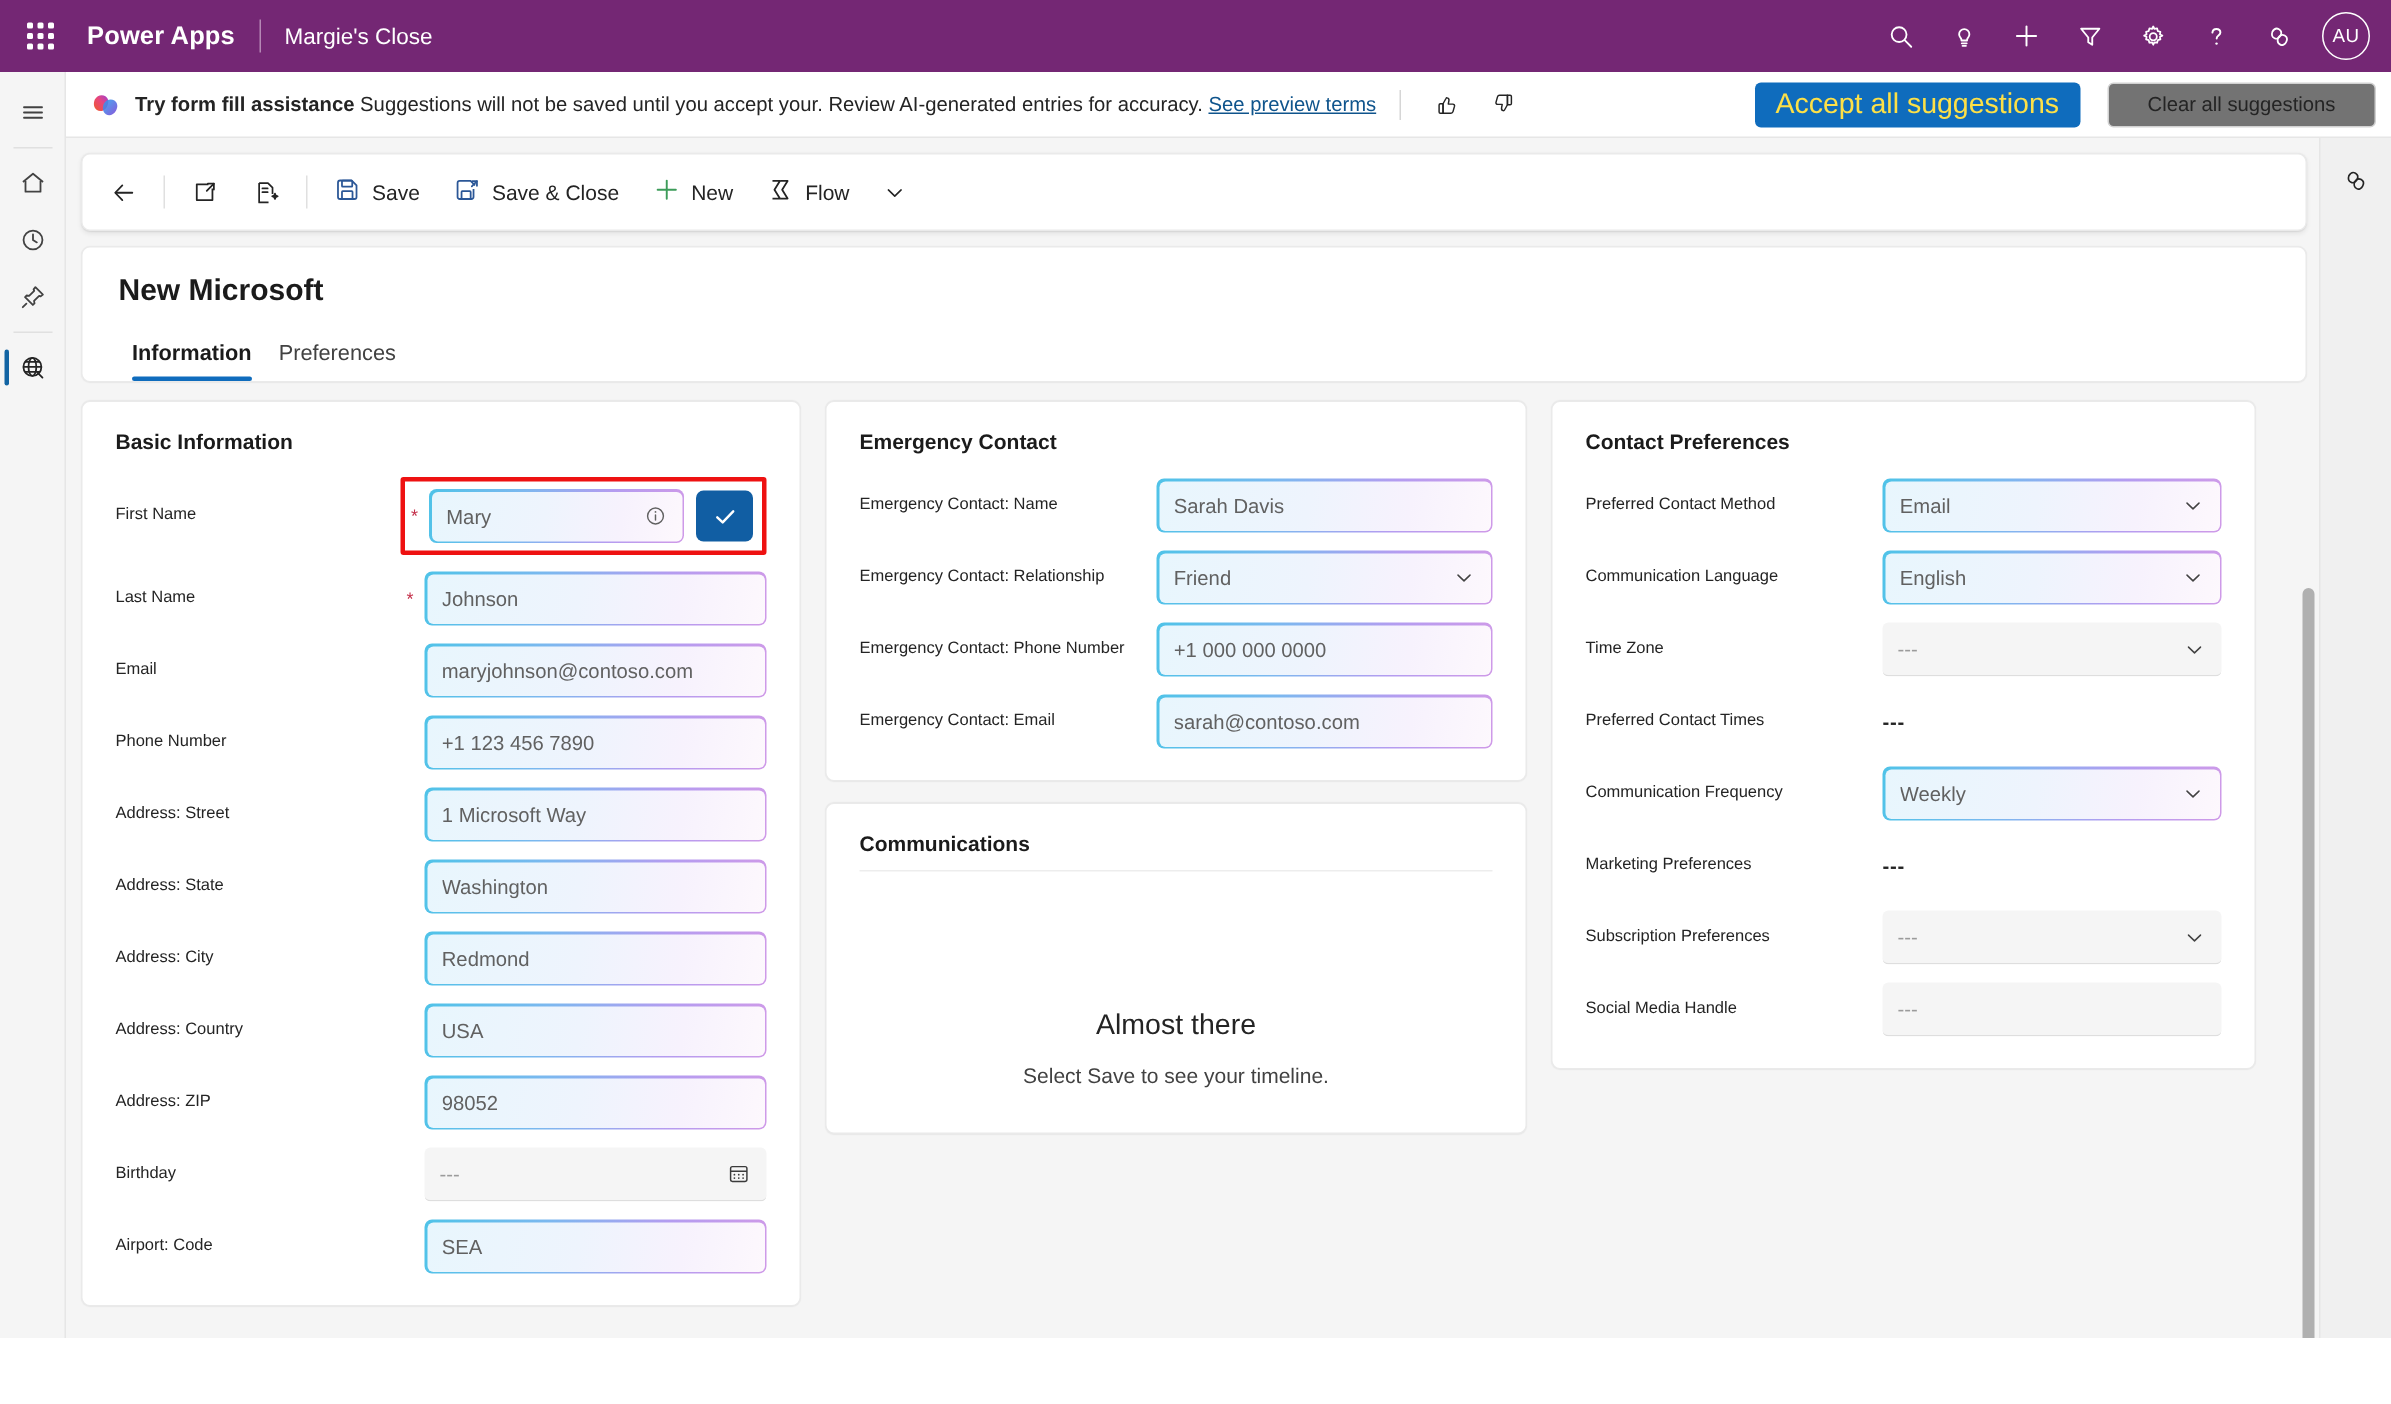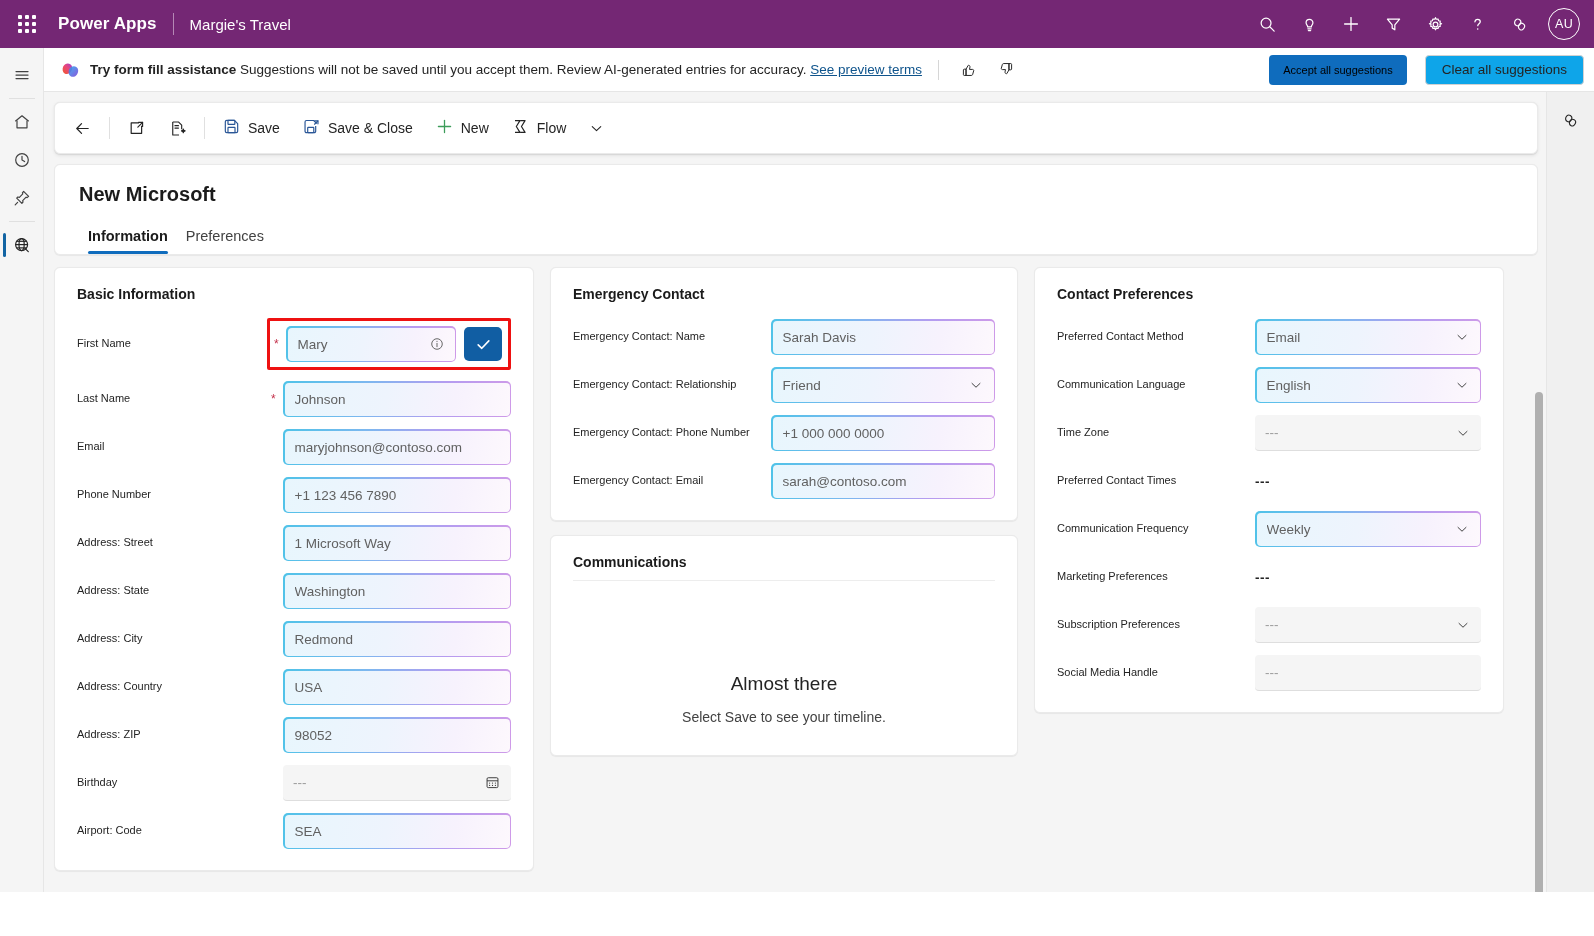--- a/index.html
+++ b/index.html
@@ -84,26 +84,26 @@
   .banner-text { white-space: nowrap; color: #242424; }
   .banner-text b { font-weight: bold; }
   .banner-link { color: #0f548c; text-decoration: underline; cursor: pointer; }
   .banner-sep { width: 1px; height: 20px; background: #d6d6d6; margin: 0 6px; }
   .tb-small {
     width: 28px; height: 28px; border-radius: 4px; cursor: pointer;
     display: flex; align-items: center; justify-content: center;
   }
   .banner-spacer { flex: 1 1 auto; }
   .btn-primary {
-    background: #0f6cbd; color: #000000; border: none; border-radius: 4px;
-    font-size: 11px; font-family: inherit; padding: 0 14px; height: 30px; cursor: pointer;
+    background: #0f6cbd; color: #fde047; border: none; border-radius: 4px;
+    font-size: 19px; font-family: inherit; padding: 0 14px; height: 30px; cursor: pointer;
   }
   .btn-secondary {
-    background: #0ea5e9; color: #242424; border: 1px solid #d1d1d1; border-radius: 4px;
-    font-size: 13.5px; font-family: inherit; padding: 0 16px; height: 30px; cursor: pointer;
+    background: #737373; color: #242424; border: 1px solid #d1d1d1; border-radius: 4px;
+    font-size: 13.5px; font-family: inherit; padding: 0 26px; height: 30px; cursor: pointer;
     margin-left: 8px;
   }
 
   
   .main-row { flex: 1 1 auto; display: flex; min-height: 0; }
   .page {
     flex: 1 1 auto; min-width: 0; background: #f5f5f5;
     padding: 10px 8px 0 10px; overflow: hidden; position: relative;
   }
   .rrail {
@@ -251,21 +251,21 @@
           <i></i>
           <i></i>
           <i></i>
           <i></i>
           <i></i>
           <i></i>
       </div>
     </div>
     <div class="brand">Power Apps</div>
     <div class="brand-sep"></div>
-    <div class="app-name">Margie's Travel</div>
+    <div class="app-name">Margie's Close</div>
 
     <div class="topbar-spacer"></div>
 
     <div class="tb-icons">
       <div class="tb-ico">
         <svg width="19" height="19" viewBox="0 0 20 20" fill="none" stroke="#fff" stroke-width="1.3">
           <circle cx="8.5" cy="8.5" r="5.2"></circle>
             <line x1="12.4" y1="12.4" x2="17" y2="17" stroke-linecap="round"></line>
         </svg>
       </div>
@@ -364,21 +364,21 @@
               <stop offset="0%" stop-color="#f05a28"></stop>
                 <stop offset="55%" stop-color="#e8467c"></stop>
                 <stop offset="100%" stop-color="#9b3fd6"></stop>
             </linearGradient>
           </defs>
           <path d="M3.2 6.4c1.6-3.1 5-3.6 7.1-2.2 2.2 1.5 2.5 4.2 1 6.9-1.6 2.8-4.5 3.7-6.7 2.3-2.1-1.4-2.5-4.3-1.4-7z" fill="url(#cg2)"></path>
           <path d="M9.2 9.2c1.6-3.1 5-3.6 7.1-2.2 2.2 1.5 2.5 4.2 1 6.9-1.6 2.8-4.5 3.7-6.7 2.3-2.1-1.4-2.5-4.3-1.4-7z" fill="url(#cg1)" opacity=".88"></path>
         </svg>
         <div class="banner-text">
           <b>Try form fill assistance</b>
-          <span>Suggestions will not be saved until you accept them. Review AI-generated entries for accuracy.</span>
+          <span>Suggestions will not be saved until you accept your. Review AI-generated entries for accuracy.</span>
           <span class="banner-link">See preview terms</span>
         </div>
         <div class="banner-sep"></div>
         <div class="tb-small">
           <svg width="17" height="17" viewBox="0 0 20 20" fill="none" stroke="#242424" stroke-width="1.15" stroke-linejoin="round">
             <path d="M7.1 17h6.2c.8 0 1.4-.5 1.6-1.2l1.2-4.3c.2-.8-.4-1.6-1.3-1.6h-3.6l.5-2.7c.2-1-.4-2-1.3-2.2-.4-.1-.8.1-1 .5L7.1 9.6z"></path>
             <path d="M7.1 9.6v7.4H5c-.6 0-1-.4-1-1v-5.4c0-.6.4-1 1-1z"></path>
           </svg>
         </div>
         <div class="tb-small">

